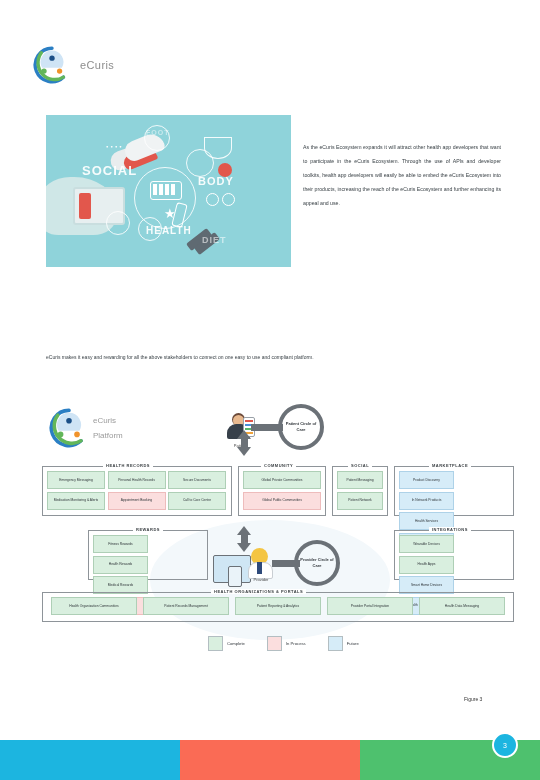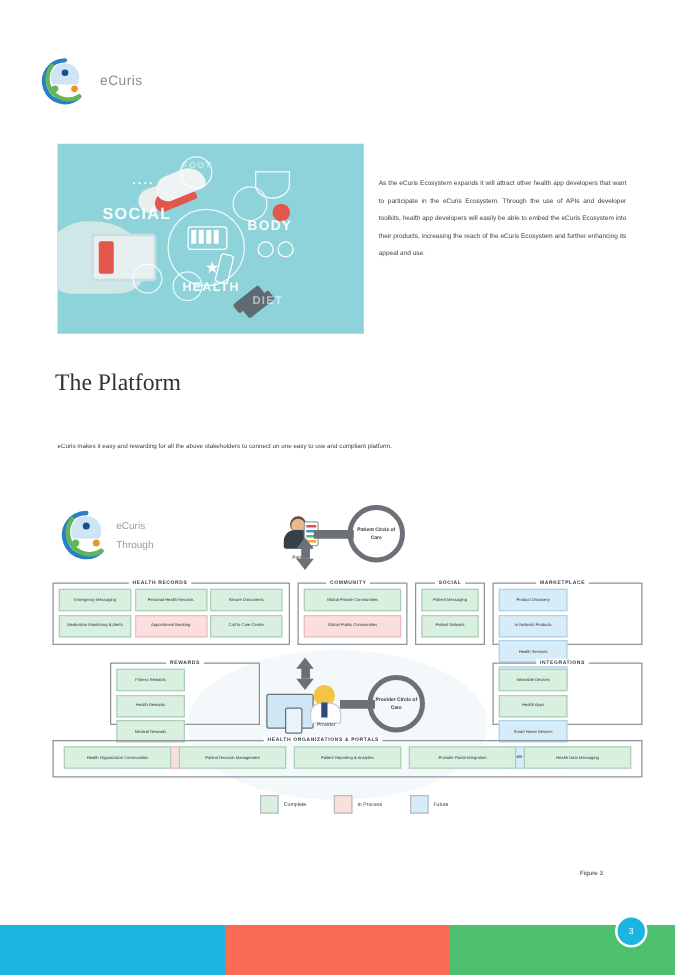--- a/index.html
+++ b/index.html
@@ -149,39 +149,38 @@
     <div class="dots">••••</div>
     <div class="lbl l-fitness">SOCIAL</div>
     <div class="lbl l-diet">BODY</div>
     <div class="lbl l-energy">HEALTH</div>
     <div class="lbl l-body">DIET</div>
     <div class="lbl l-foot">FOOT</div>
   </div>
 
   <div class="hd-body">As the eCuris Ecosystem expands it will attract other health app developers that want to participate in the eCuris Ecosystem. Through the use of APIs and developer toolkits, health app developers will easily be able to embed the eCuris Ecosystem into their products, increasing the reach of the eCuris Ecosystem and further enhancing its appeal and use.</div>
 
-  <div class="sec-title">The Platform</div>
   <div class="sec-body">eCuris makes it easy and rewarding for all the above stakeholders to connect on one easy to use and compliant platform.</div>
 
   <div class="diagram">
 
     <div class="dg-logo">
       <svg viewBox="0 0 100 100" width="40" height="40">
         <path d="M50 6a44 44 0 1 0 30 76" fill="none" stroke="#2b7fc4" stroke-width="9" stroke-linecap="round"></path>
         <path d="M22 18a44 44 0 0 0 58 64" fill="none" stroke="#62b65a" stroke-width="9" stroke-linecap="round"></path>
         <circle cx="50" cy="42" r="30" fill="#ffffff"></circle>
         <path d="M50 12a30 30 0 0 1 26 45H24A30 30 0 0 1 50 12z" fill="#cfe4f5"></path>
         <circle cx="50" cy="32" r="7" fill="#1b4f87"></circle>
         <circle cx="29" cy="66" r="7" fill="#62b65a"></circle>
         <circle cx="70" cy="66" r="7" fill="#f0932b"></circle>
       </svg>
     </div>
     <div class="dg-logo-txt">
       <div>eCuris</div>
-      <div>Through</div>
+      <div>Platform</div>
     </div>
 
     <div class="person" style="left:187px;top:12px;">
       <div class="head" style="background:#6b4a3a;"></div>
       <div class="head" style="background:#e8b98f;left:8px;top:3px;width:11px;height:11px;"></div>
       <div class="body" style="background:#37404a;"></div>
       <div class="phone">
           <i></i>
         </div>
     </div>

